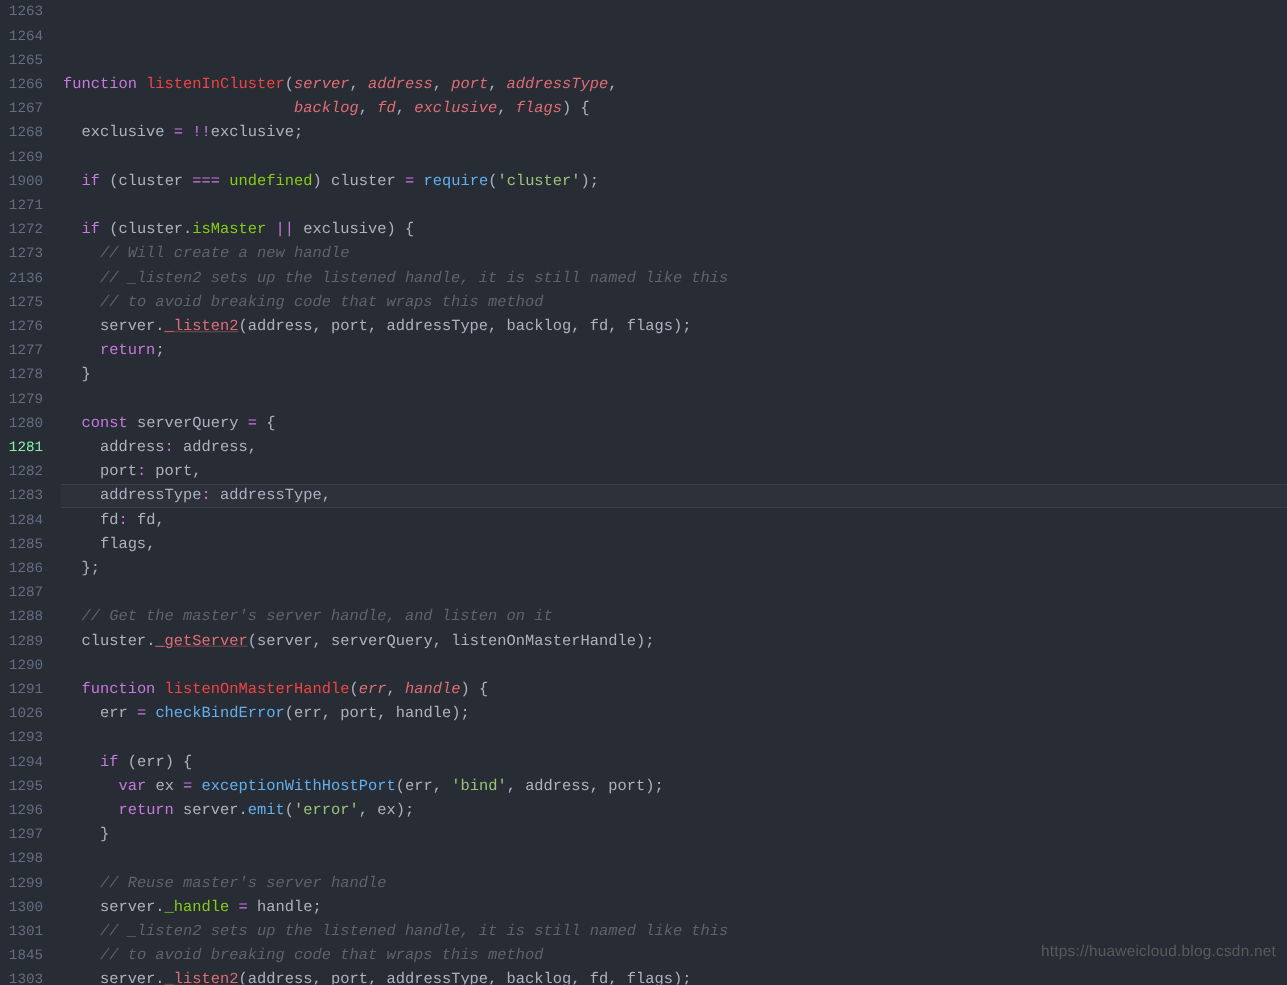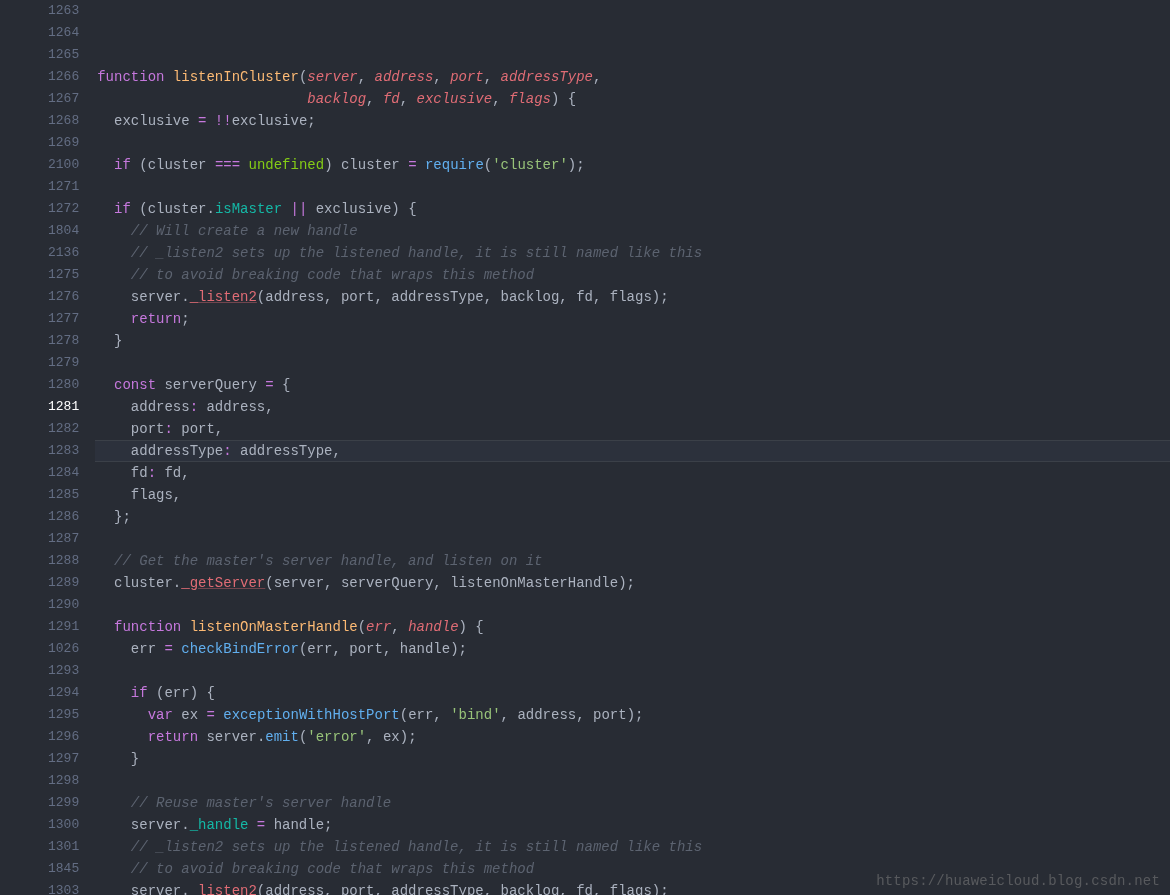--- a/index.html
+++ b/index.html
@@ -21,78 +21,78 @@
   .gutter {
     background: #282c34;
     color: #636d83;
     text-align: right;
     padding: 0 18px 0 8px;
     user-select: none;
     flex: 0 0 auto;
     line-height: 22px;
     font-size: 13px;
   }
-  .gutter .ln { height: 22px; margin-left: 40px; }
-  .gutter .ln.active { color: #ffffff; }
+  .gutter .ln { height: 22px; }
+  .gutter .ln.active { color: #86efac; }
   .code {
     flex: 1 1 auto;
     background: #282c34;
     color: #abb2bf;
     line-height: 22px;
     white-space: pre;
     position: relative;
   }
   .code-inner { position: relative; }
   .line { height: 22px; display:flex; align-items:center; }
   .line.hl {
     background: #2c313c;
     box-shadow: inset 0 1px 0 #3b4048, inset 0 -1px 0 #3b4048;
     margin-left: -2px; padding-left:2px;
   }
   
   .kw   { color:#c678dd; }      
   .op   { color:#c678dd; }      
   .fn   { color:#61afef; }      
-  .decl { color:#fdba74; }
+  .decl { color:#ef4444; }
   .param{ color:#e06c75; font-style:italic; }
   .str  { color:#98c379; }
   .cm   { color:#5c6370; font-style:italic; }
-  .prop { color:#14b8a6; }      
+  .prop { color:#84cc16; }      
   .propI{ color:#e06c75; text-decoration: underline; text-decoration-color: rgba(224,108,117,0.4);}
   .ident{ color:#abb2bf; }
   .punc { color:#abb2bf; }
   .const{ color:#84cc16; }
   .watermark {
     position:absolute;
     right:10px;
-    bottom:6px;
+    bottom:23px;
     color:#7f7f7f;
     opacity:0.55;
-    font-family: Liberation Mono, monospace;
+    font-family: Liberation Sans, sans-serif;
     font-size:14px;
     letter-spacing:0.2px;
     pointer-events:none;
   }
 </style>
 </head>
 <body>
 
 <div class="editor">
   <div class="gutter" id="gutter">
       <div class="ln">1263</div>
       <div class="ln">1264</div>
       <div class="ln">1265</div>
       <div class="ln">1266</div>
       <div class="ln">1267</div>
       <div class="ln">1268</div>
       <div class="ln">1269</div>
-      <div class="ln">2100</div>
+      <div class="ln">1900</div>
       <div class="ln">1271</div>
       <div class="ln">1272</div>
-      <div class="ln">1804</div>
+      <div class="ln">1273</div>
       <div class="ln">2136</div>
       <div class="ln">1275</div>
       <div class="ln">1276</div>
       <div class="ln">1277</div>
       <div class="ln">1278</div>
       <div class="ln">1279</div>
       <div class="ln">1280</div>
       <div class="ln active">1281</div>
       <div class="ln">1282</div>
       <div class="ln">1283</div>

